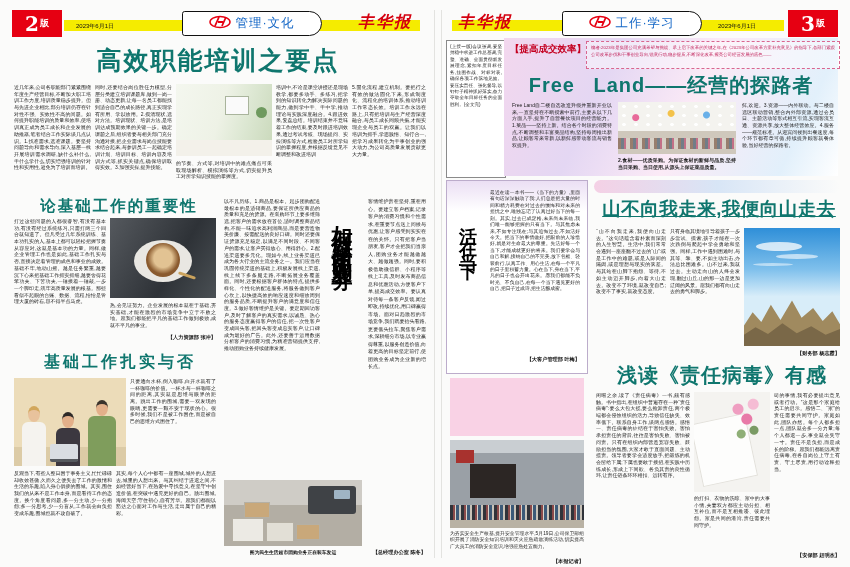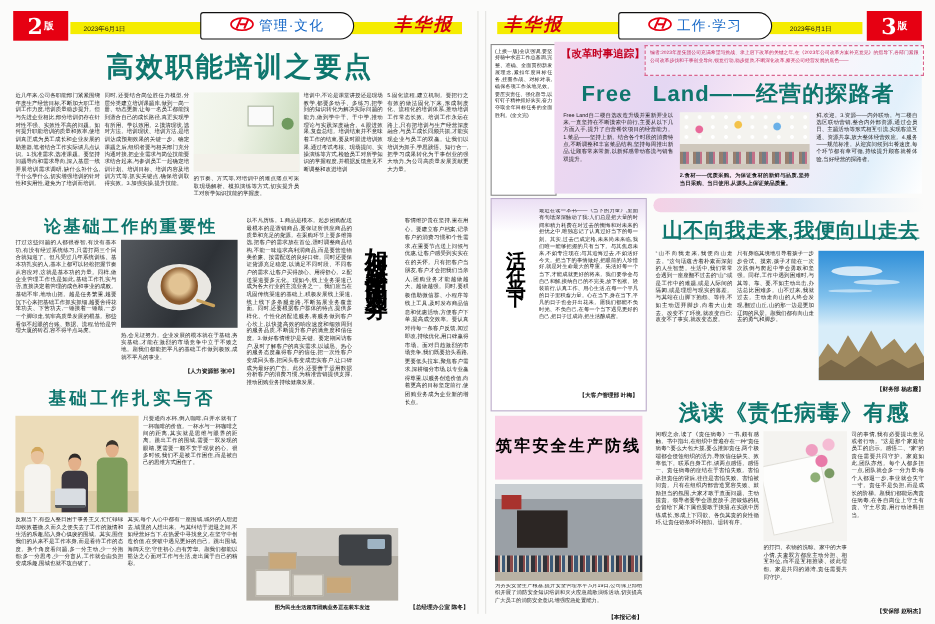--- a/index.html
+++ b/index.html
@@ -159,21 +159,21 @@
 </div>
 <div class="abs hdate" style="left:718px;top:22px;">2023年6月1日</div>
 <div class="abs pgnum" style="left:788px;top:10px;width:50px;height:27px;">
   <span class="big">3</span>
   <span class="small">版</span>
 </div>
 
 <div class="abs contbox" style="left:446px;top:40px;width:52px;height:130px;">(上接一版)会议强调,要坚持稳中求进工作总基调,完整、准确、全面贯彻新发展理念,紧扣年度目标任务,挂图作战、对标对表,确保各项工作落地见效。要压实责任、强化督导,以钉钉子精神抓好落实,奋力夺取全年目标任务的全面胜利。(全文完)</div>
 
 <div class="abs flpanel" style="left:504px;top:38px;width:334px;height:138px;"></div>
-<div class="abs kicker" style="left:510px;top:43px;">【改革时事追踪】</div>
+<div class="abs kicker" style="left:510px;top:43px;">【提高成交效率】</div>
 <div class="abs edbox" style="left:586px;top:41px;width:244px;height:22px;">编者:2023年是集团公司充满希望与挑战、承上启下改革的关键之年,在《2023年公司改革方案补充意见》的指导下,各部门紧跟公司改革步伐和干事创业导向,锐意行动,稳步提质,不断深化改革,擦亮公司经营发展的底色——</div>
 <div class="abs hl h-fl" style="left:504px;top:72px;width:334px;">Free Land——经营的探路者</div>
 <div class="abs col" style="left:512px;top:102px;width:100px;height:70px;">Free Land自二楼自选改造升级并重新开业以来,一直坚持在不断摸索中前行,主要从以下几方面入手,提升了自营餐饮项目的经营能力。1.菜品——坚持上新。结合各个时段的消费特点,不断调整和丰富菜品结构,坚持每周推出新品,让顾客常来常新,以新鲜感带动客流与销售双提升。</div>
 <div class="photo ph-rest" style="left:618px;top:102px;width:118px;height:52px;">
   <div class="lights"></div>
   <div class="balloons"></div>
   <div class="crowdstrip"></div>
 </div>
 <div class="abs col" style="left:618px;top:157px;width:118px;height:17px;font-weight:bold;">2.食材——优质采购。为保证食材的新鲜与品质,坚持当日采购、当日使用,从源头上保证菜品质量。</div>
 <div class="abs col" style="left:742px;top:102px;width:92px;height:70px;">鲜,欢迎。3.资源——内外联动。与二楼自选区联动营销,整合内外部资源,通过会员日、主题活动等形式相互引流,实现客流互通、资源共享,放大整体经营效应。4.服务——规范标准。从迎宾问候到出餐速度,每个环节都有章可循,持续提升顾客就餐体验,当好经营的探路者。</div>
@@ -188,21 +188,20 @@
 <div class="abs col" style="left:596px;top:228px;width:70px;height:126px;">“山不向我走来,我便向山走去。”这句话蕴含着朴素而深刻的人生智慧。生活中,我们常常会遇到一座座翻不过去的“山”:或是工作中的难题,或是人际间的隔阂,或是理想与现实的落差。与其站在山脚下抱怨、等待,不如主动迈开脚步,向着大山走去。改变不了环境,就改变自己;改变不了事实,就改变态度。</div>
 <div class="abs col" style="left:670px;top:228px;width:70px;height:126px;">只有身临其境地引导着孩子一步步尝试、摸索,孩子才能在一次次跌倒与爬起中学会勇敢和坚强。同样,工作中遇到困难时,与其等、靠、要,不如主动出击,办法总比困难多。山不过来,我就过去。主动走向山的人终会发现,翻过山丘,山的那一边是更加辽阔的风景。愿我们都有向山走去的勇气和脚步。</div>
 <div class="photo ph-mtn" style="left:744px;top:228px;width:96px;height:118px;">
   <div class="cloud"></div>
   <div class="rocks"></div>
   <div class="rocks2"></div>
 </div>
 <div class="abs byline" style="left:744px;top:350px;width:96px;">【财务部 杨志霞】</div>
 
 <div class="abs firebox" style="left:450px;top:378px;width:134px;height:58px;">
-  <div>筑牢安全生产防线</div>
 </div>
 <div class="photo ph-bldg" style="left:450px;top:440px;width:134px;height:88px;">
   <div class="banner"></div>
   <div class="door"></div>
   <div class="crowd2"></div>
 </div>
 <div class="abs col" style="left:450px;top:531px;width:134px;height:26px;font-size:4.8px;">为夯实安全生产根基,提升安全管理水平,5月19日,公司保卫部组织开展了消防安全知识培训和灭火应急疏散演练活动,切实提高广大员工的消防安全意识,增强应急处置能力。</div>
 <div class="abs byline" style="left:450px;top:558px;width:134px;">【本报记者】</div>
 
 <div class="abs hl h-serif h-zr" style="left:610px;top:362px;width:224px;">浅读《责任病毒》有感</div>

